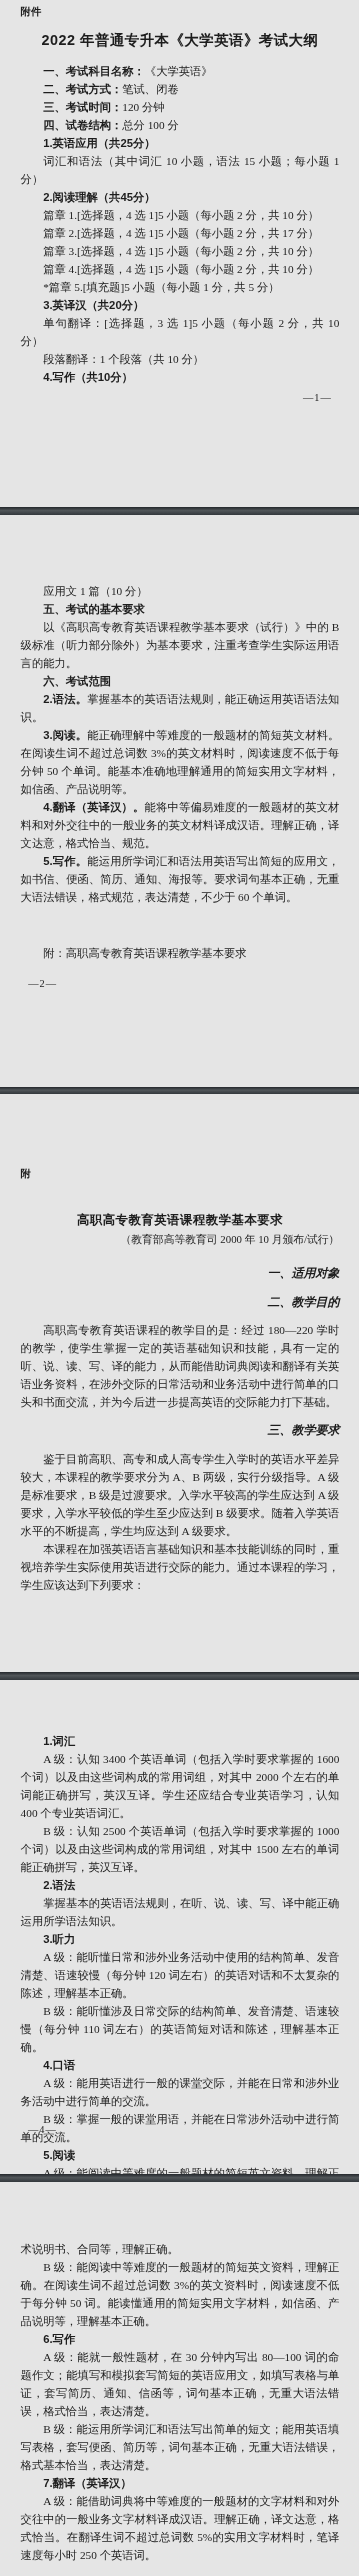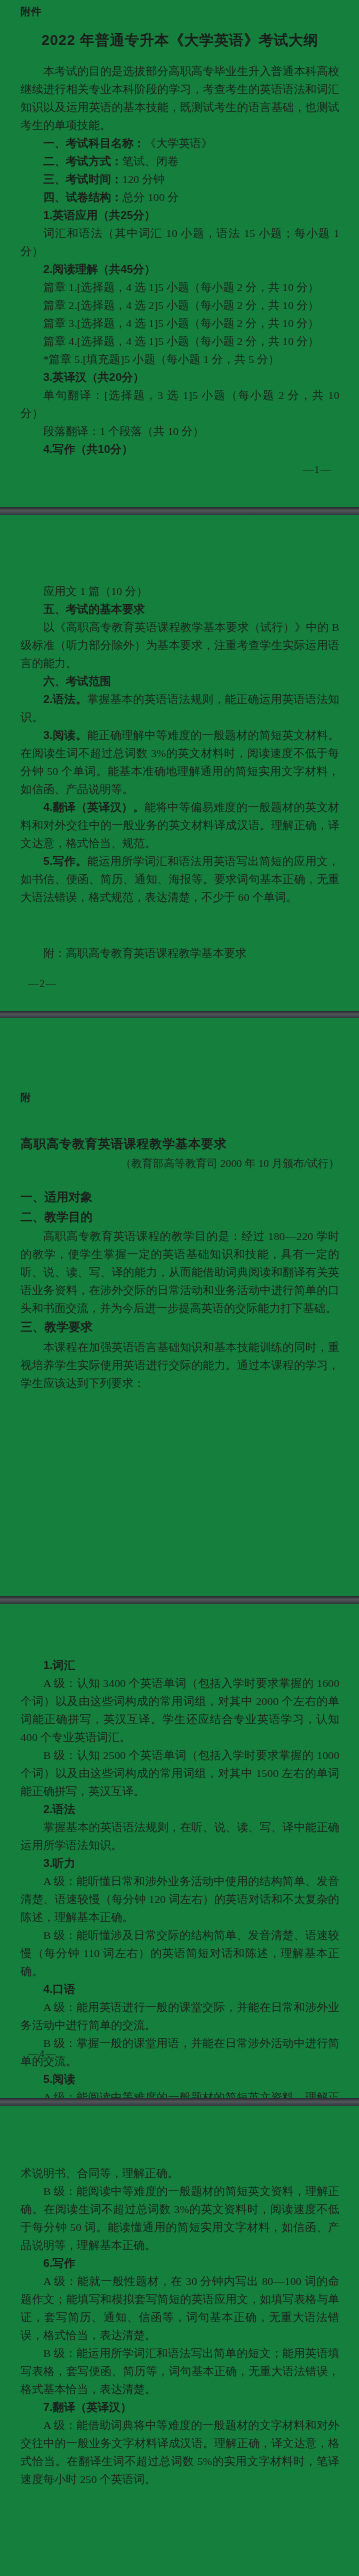--- a/index.html
+++ b/index.html
@@ -1,57 +1,56 @@
 <!DOCTYPE html>
 <html style="font-size:8.2px"><head>
 <meta charset="utf-8">
 <style>
   html,body{margin:0;padding:0;background:#ffffff;}
   body{width:360px;}
   .doc{width:360px;}
-  .page{position:relative;box-sizing:border-box;width:360px;background:#15803d;padding-left:20.6px;padding-right:20.6px;overflow:hidden;color:#1d1d1d;}
+  .page{position:relative;box-sizing:border-box;width:360px;background:#e5e5e5;padding-left:20.6px;padding-right:20.6px;overflow:hidden;color:#1d1d1d;}
   .p1{height:507px;padding-top:4.1px;}
-  .p2{height:496px;padding-top:67px;}
+  .p2{height:572px;padding-top:67px;}
   .p3{height:578px;padding-top:72px;}
   .p4{height:494px;padding-top:52px;}
   .p5{height:578px;padding-top:58px;}
   .divider{height:7.7px;background:linear-gradient(180deg,#24282c 0%,#515659 45%,#454a4e 65%,#33383c 100%);}
   .para{margin:0;font-family:"Liberation Serif","DejaVu Serif",serif;font-size:11.3px;line-height:18px;text-align:justify;}
   .indent{text-indent:2em;}
   .b{font-family:"Liberation Sans","DejaVu Sans",sans-serif;font-weight:700;}
   .att{font-family:"Liberation Sans","DejaVu Sans",sans-serif;font-weight:700;font-size:10.3px;line-height:15.5px;}
   .doc-title{margin:10.3px 0 11.3px 0;font-family:"Liberation Sans","DejaVu Sans",sans-serif;font-weight:700;font-size:14.4px;line-height:20.6px;text-align:center;letter-spacing:0.5px;}
-  .p3-title{margin:29px 0 1px 0;font-family:"Liberation Sans","DejaVu Sans",sans-serif;font-weight:700;font-size:12.4px;line-height:19.6px;letter-spacing:0.5px;}
+  .p3-title{margin:29px 0 1px 0;font-family:"Liberation Sans","DejaVu Sans",sans-serif;font-weight:700;font-size:12.4px;line-height:19.6px;text-align:center;letter-spacing:0.5px;}
   .subtitle{margin:0 0 15.5px 0;font-family:"Liberation Serif","DejaVu Serif",serif;font-size:10.8px;line-height:17.5px;text-align:right;}
-  .center-head{margin:1px 0;font-family:"Liberation Sans","DejaVu Sans",sans-serif;font-weight:700;font-size:12px;line-height:18.5px;text-align:left;}
+  .center-head{margin:10px 0;font-family:"Liberation Sans","DejaVu Sans",sans-serif;font-weight:700;font-size:12px;line-height:18.5px;text-align:right;font-style:italic;}
   .mt{margin-top:8.2px;}
   .appendix-ref{margin-top:38px;}
   .pnum{font-family:"Liberation Serif","DejaVu Serif",serif;font-size:10.3px;line-height:14.4px;letter-spacing:1px;color:#222;}
   .pnum-right{text-align:right;margin-top:5.2px;padding-right:7.7px;}
   .pnum-left{text-align:left;margin-top:15.5px;padding-left:7.7px;}
   .pnum-abs-left{position:absolute;left:28px;bottom:37px;}
 </style>
 </head>
 <body>
 
 <div class="doc">
 
   <section class="page p1">
     <div class="att">附件</div>
     <h1 class="doc-title">2022 年普通专升本《大学英语》考试大纲</h1>
-    <p class="para indent mt">本考试的目的是选拔部分高职高专毕业生升入普通本科高校继续进行相关专业本科阶段的学习，考查考生的英语语法和词汇知识以及运用英语的基本技能，既测试考生的语言基础，也测试考生的单项技能。</p>
     <p class="para indent"><span class="b">一、考试科目名称：</span><span>《大学英语》</span></p>
     <p class="para indent"><span class="b">二、考试方式：</span><span>笔试、闭卷</span></p>
     <p class="para indent"><span class="b">三、考试时间：</span><span>120 分钟</span></p>
     <p class="para indent"><span class="b">四、试卷结构：</span><span>总分 100 分</span></p>
     <p class="para indent b">1.英语应用（共25分）</p>
     <p class="para indent">词汇和语法（其中词汇 10 小题，语法 15 小题；每小题 1 分）</p>
     <p class="para indent b">2.阅读理解（共45分）</p>
     <p class="para indent">篇章 1.[选择题，4 选 1]5 小题（每小题 2 分，共 10 分）</p>
-    <p class="para indent">篇章 2.[选择题，4 选 2]5 小题（每小题 2 分，共 10 分）</p>
+    <p class="para indent">篇章 2.[选择题，4 选 1]5 小题（每小题 2 分，共 17 分）</p>
     <p class="para indent">篇章 3.[选择题，4 选 1]5 小题（每小题 2 分，共 10 分）</p>
     <p class="para indent">篇章 4.[选择题，4 选 1]5 小题（每小题 2 分，共 10 分）</p>
     <p class="para indent">*篇章 5.[填充题]5 小题（每小题 1 分，共 5 分）</p>
     <p class="para indent b">3.英译汉（共20分）</p>
     <p class="para indent">单句翻译：[选择题，3 选 1]5 小题（每小题 2 分，共 10 分）</p>
     <p class="para indent">段落翻译：1 个段落（共 10 分）</p>
     <p class="para indent b">4.写作（共10分）</p>
     <div class="pnum pnum-right">—1—</div>
   </section>
 
@@ -73,20 +72,21 @@
   <div class="divider"></div>
 
   <section class="page p3">
     <div class="att">附</div>
     <h2 class="p3-title">高职高专教育英语课程教学基本要求</h2>
     <p class="subtitle">（教育部高等教育司 2000 年 10 月颁布/试行）</p>
     <div class="center-head">一、适用对象</div>
     <div class="center-head">二、教学目的</div>
     <p class="para indent">高职高专教育英语课程的教学目的是：经过 180—220 学时的教学，使学生掌握一定的英语基础知识和技能，具有一定的听、说、读、写、译的能力，从而能借助词典阅读和翻译有关英语业务资料，在涉外交际的日常活动和业务活动中进行简单的口头和书面交流，并为今后进一步提高英语的交际能力打下基础。</p>
     <div class="center-head">三、教学要求</div>
+    <p class="para indent">鉴于目前高职、高专和成人高专学生入学时的英语水平差异较大，本课程的教学要求分为 A、B 两级，实行分级指导。A 级是标准要求，B 级是过渡要求。入学水平较高的学生应达到 A 级要求，入学水平较低的学生至少应达到 B 级要求。随着入学英语水平的不断提高，学生均应达到 A 级要求。</p>
     <p class="para indent">本课程在加强英语语言基础知识和基本技能训练的同时，重视培养学生实际使用英语进行交际的能力。通过本课程的学习，学生应该达到下列要求：</p>
 
   </section>
 
   <div class="divider"></div>
 
   <section class="page p4">
     <p class="para indent b">1.词汇</p>
     <p class="para indent">A 级：认知 3400 个英语单词（包括入学时要求掌握的 1600 个词）以及由这些词构成的常用词组，对其中 2000 个左右的单词能正确拼写，英汉互译。学生还应结合专业英语学习，认知 400 个专业英语词汇。</p>
     <p class="para indent">B 级：认知 2500 个英语单词（包括入学时要求掌握的 1000 个词）以及由这些词构成的常用词组，对其中 1500 左右的单词能正确拼写，英汉互译。</p>

